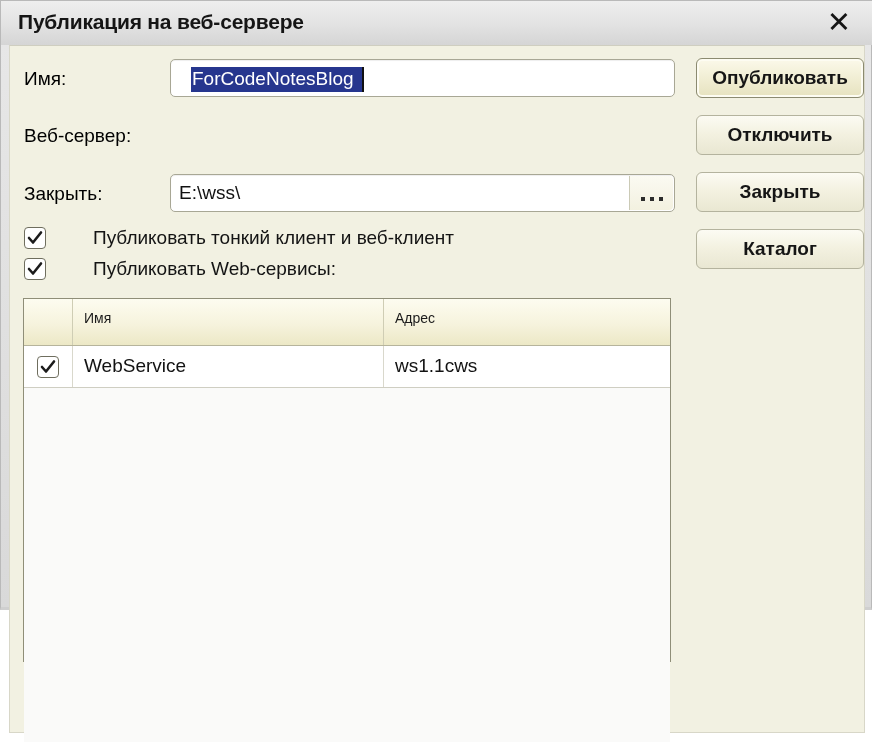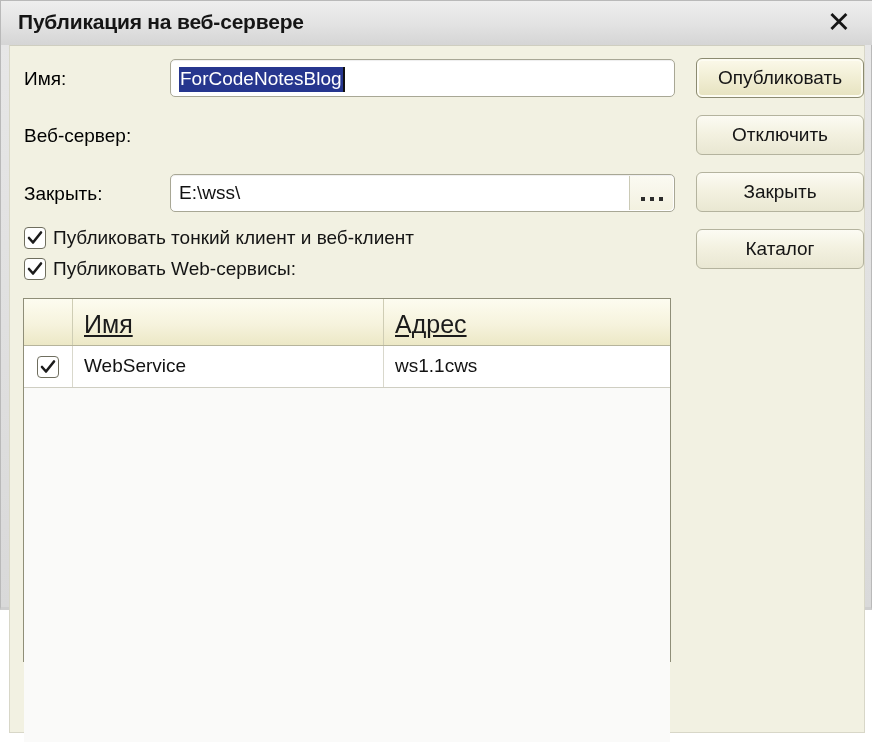--- a/index.html
+++ b/index.html
@@ -98,22 +98,23 @@
     position: absolute;
     left: 8px;
     top: 7px;
     font-size: 19px;
     color: #111111;
     white-space: nowrap;
   }
   .txtbox .val.selected {
     background: #26368e;
     color: #ffffff;
-    padding: 1px 1px 2px 1px;
+    padding: 1px 8px 2px 1px;
     border-right: 2px solid #111111;
+    margin-left: 12px;
   }
 
   
   .combo-btn {
     position: absolute;
     right: 0;
     top: 0;
     bottom: 0;
     width: 42px;
     box-sizing: border-box;
@@ -159,20 +160,21 @@
     width: 4px; height: 4px;
     background: #2c2c2c;
   }
 
   
   .chk-row {
     position: absolute;
     display: flex;
     align-items: flex-start;
     cursor: pointer;
+    gap: 40px;
   }
   .chk {
     width: 22px;
     height: 22px;
     box-sizing: border-box;
     background: #ffffff;
     border: 1px solid #6f6e5e;
     border-radius: 4px;
     position: relative;
     flex: 0 0 auto;
@@ -195,20 +197,21 @@
     background: linear-gradient(180deg, #fcfbf3 0%, #f3f1e0 48%, #e9e7d2 100%);
     border: 1px solid #b4b39e;
     border-radius: 6px;
     font-size: 19px;
     color: #151515;
     text-align: center;
     line-height: 38px;
     cursor: pointer;
     white-space: nowrap;
     font-family: "Liberation Sans", "DejaVu Sans", sans-serif;
+    font-weight: bold;
   }
   .btn.default {
     background: linear-gradient(180deg, #fbf9ea 0%, #f2efd6 45%, #e6e2bf 100%);
     border: 1px solid #8b8a70;
     box-shadow: inset 0 0 0 2px #fdfcf2;
   }
 
   
   .grid {
     position: absolute;
@@ -221,26 +224,25 @@
     border: 1px solid #8f8e78;
   }
   .grid-head {
     display: flex;
     height: 46px;
     background: linear-gradient(180deg, #fdfcf0 0%, #f6f3dd 55%, #ece8c6 100%);
     border-bottom: 1px solid #b6b49c;
   }
   .grid-head .cell {
     box-sizing: border-box;
-    font-size: 25px;
+    font-size: 14px;
     color: #1b1b1b;
     padding: 11px 0 0 11px;
     border-right: 1px solid #cfcdb4;
     white-space: nowrap;
-    text-decoration: underline;
   }
   .grid-row {
     display: flex;
     height: 41px;
     background: #ffffff;
     border-bottom: 1px solid #cfcec2;
     align-items: flex-end;
   }
   .grid-row .cell {
     box-sizing: border-box;

